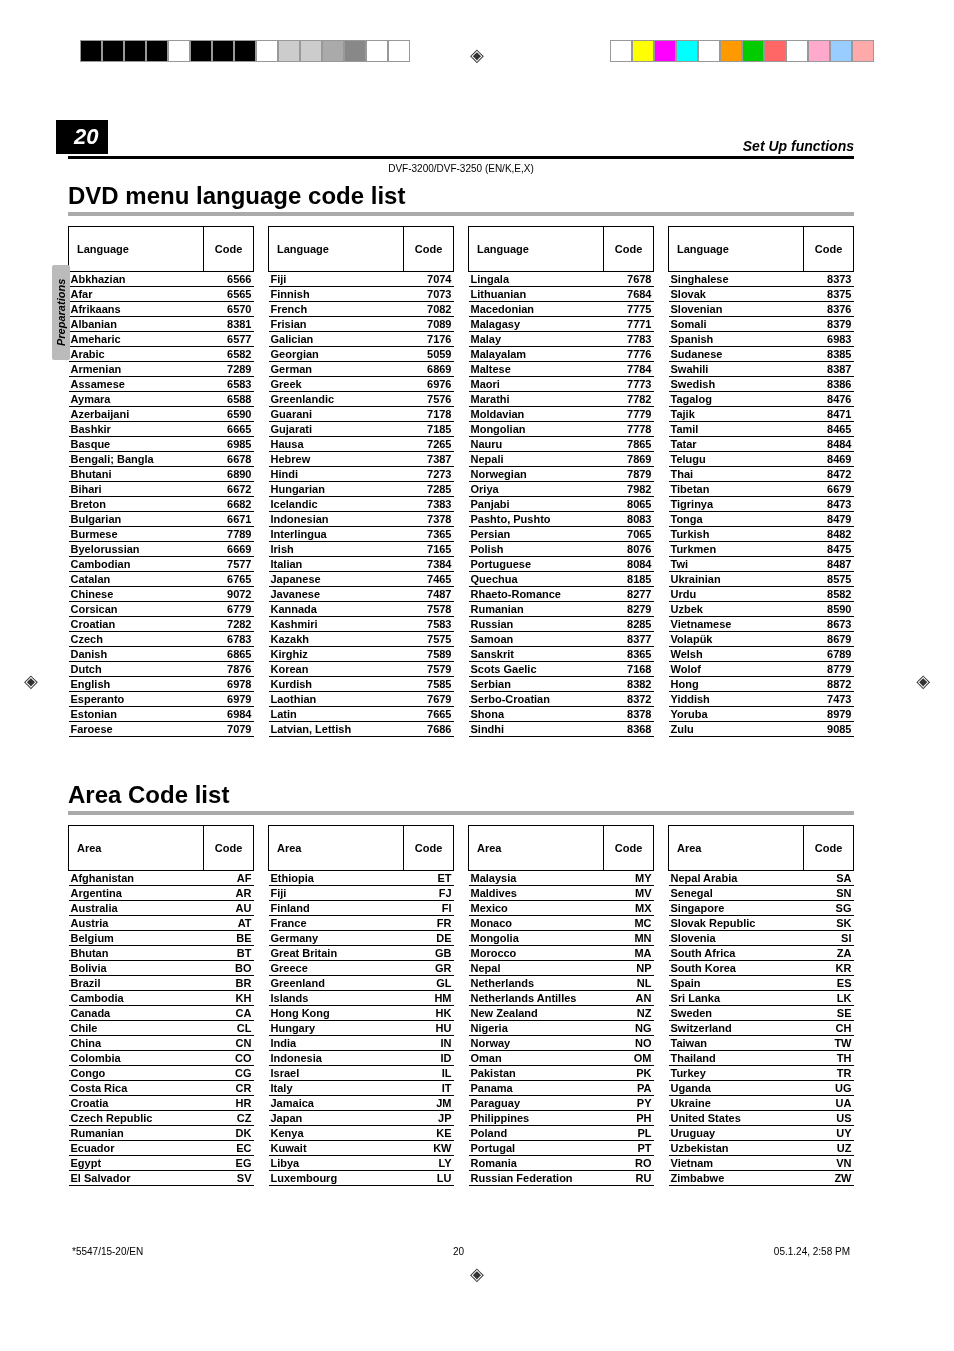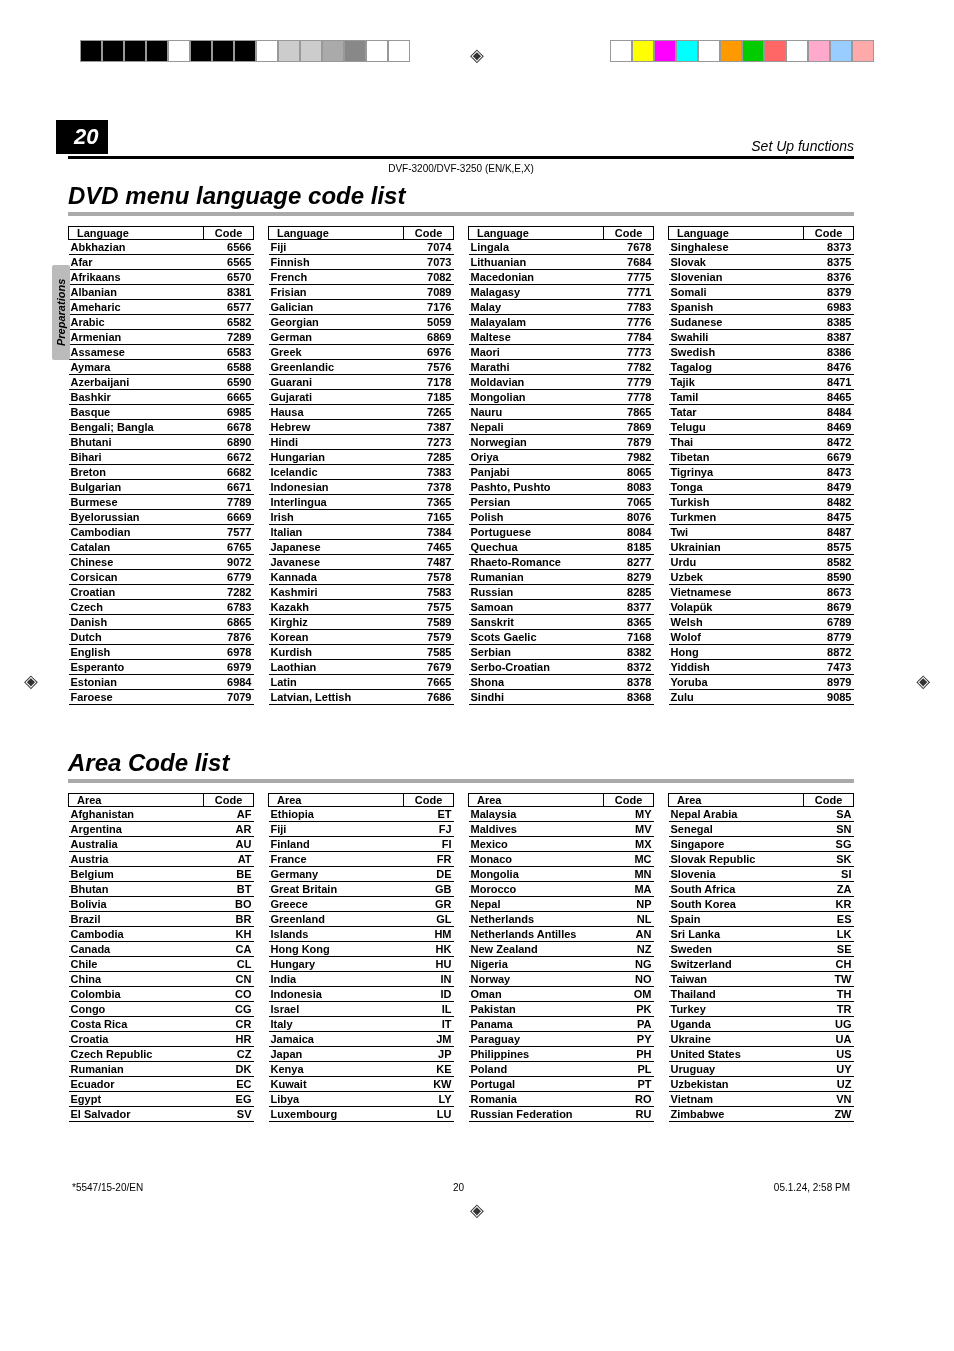--- a/index.html
+++ b/index.html
@@ -56,21 +56,21 @@
     background: #000;
     color: #fff;
     font-weight: bold;
     font-style: italic;
     font-size: 22px;
     padding: 4px 10px 4px 18px;
     margin-left: -12px;
   }
   .section-label {
     font-style: italic;
-    font-weight: normal;
+    font-weight: bold;
     font-size: 14px;
   }
   .model-line {
     text-align: center;
     font-size: 10px;
     margin-top: 4px;
     margin-bottom: 8px;
   }
   .side-tab {
     position: absolute;
@@ -79,21 +79,20 @@
     transform: rotate(-90deg);
     transform-origin: left top;
     background: #bbb;
     font-style: italic;
     font-weight: bold;
     font-size: 11px;
     padding: 3px 14px;
     border-radius: 2px;
   }
   h2.section-title {
-    font-style: italic;
     font-weight: bold;
     font-size: 24px;
     margin: 6px 0 2px 0;
   }
   .title-rule {
     height: 4px;
     background: #aaa;
     margin-bottom: 10px;
   }
   .tables-row {
@@ -106,21 +105,21 @@
   }
   table.data {
     border-collapse: collapse;
     width: 100%;
     font-size: 11px;
   }
   table.data th {
     border: 1px solid #000;
     font-weight: bold;
     text-align: center;
-    padding: 0 6px;
+    padding: 16px 6px;
     background: #fff;
   }
   table.data th:first-child { text-align: left; padding-left: 8px;}
   table.data td {
     border-bottom: 1px solid #000;
     padding: 1px 6px 1px 2px;
     font-weight: bold;
     white-space: nowrap;
   }
   table.data td:last-child {

